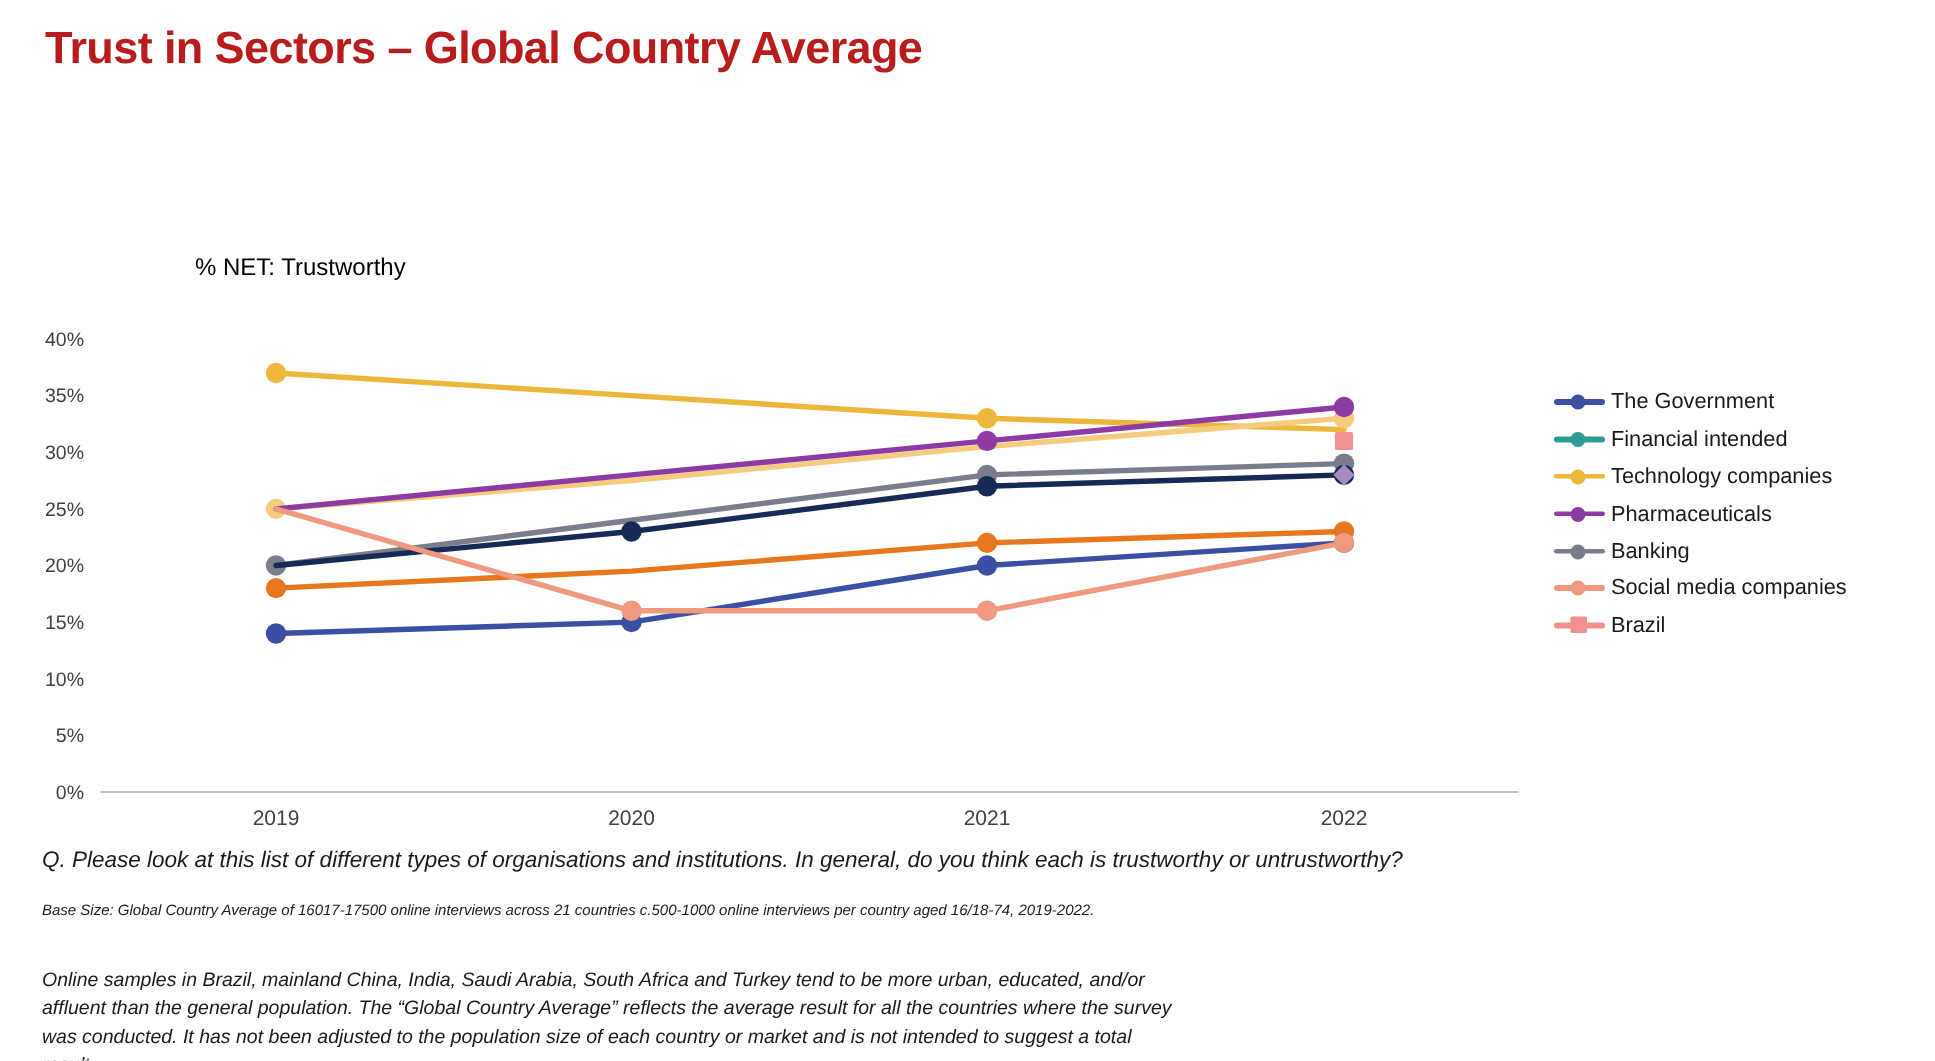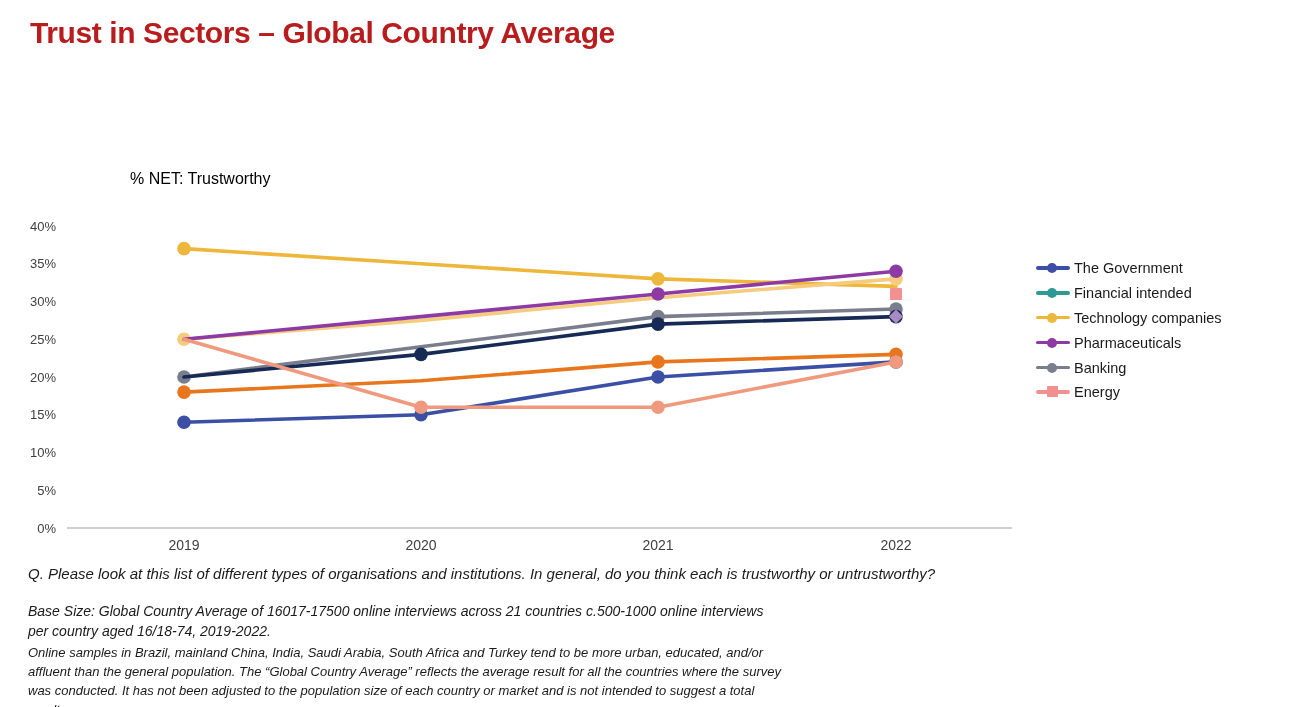--- a/index.html
+++ b/index.html
@@ -127,21 +127,21 @@
     font-size: 15px;
     font-style: italic;
     color: #1a1a1a;
     white-space: nowrap;
   }
   #base-size-note {
     position: absolute;
     left: 28px;
     top: 601px;
     width: 740px;
-    font-size: 14px;
+    font-size: 10px;
     font-style: italic;
     color: #1a1a1a;
     line-height: 1.45;
   }
   #sample-note {
     position: absolute;
     left: 28px;
     top: 644px;
     width: 760px;
     font-size: 13px;
@@ -265,22 +265,29 @@
     </div>
     <div class="legend-row">
       <span class="legend-swatch">
         <span class="lg-line" style="background: rgb(122, 125, 140);"></span>
         <span class="lg-mark" style="background: rgb(122, 125, 140);"></span>
       </span>
       <span class="legend-label">Banking</span>
     </div>
     <div class="legend-row">
       <span class="legend-swatch">
+        <span class="lg-line" style="background: rgb(239, 154, 126);"></span>
+        <span class="lg-mark" style="background: rgb(239, 154, 126);"></span>
+      </span>
+      <span class="legend-label">Social media companies</span>
+    </div>
+    <div class="legend-row">
+      <span class="legend-swatch">
         <span class="lg-line" style="background: rgb(242, 143, 143);"></span>
         <span class="lg-mark sq" style="background: rgb(242, 143, 143);"></span>
       </span>
-      <span class="legend-label">Energy</span>
+      <span class="legend-label">Brazil</span>
     </div>
   </div>
 
 <div id="question-note">Q. Please look at this list of different types of organisations and institutions. In general, do you think each is trustworthy or untrustworthy?</div>
 <div id="base-size-note">Base Size: Global Country Average of 16017-17500 online interviews across 21 countries c.500-1000 online interviews per country aged 16/18-74, 2019-2022.</div>
 <div id="sample-note">Online samples in Brazil, mainland China, India, Saudi Arabia, South Africa and Turkey tend to be more urban, educated, and/or affluent than the general population. The “Global Country Average” reflects the average result for all the countries where the survey was conducted. It has not been adjusted to the population size of each country or market and is not intended to suggest a total result.</div>
 
 </body></html>

